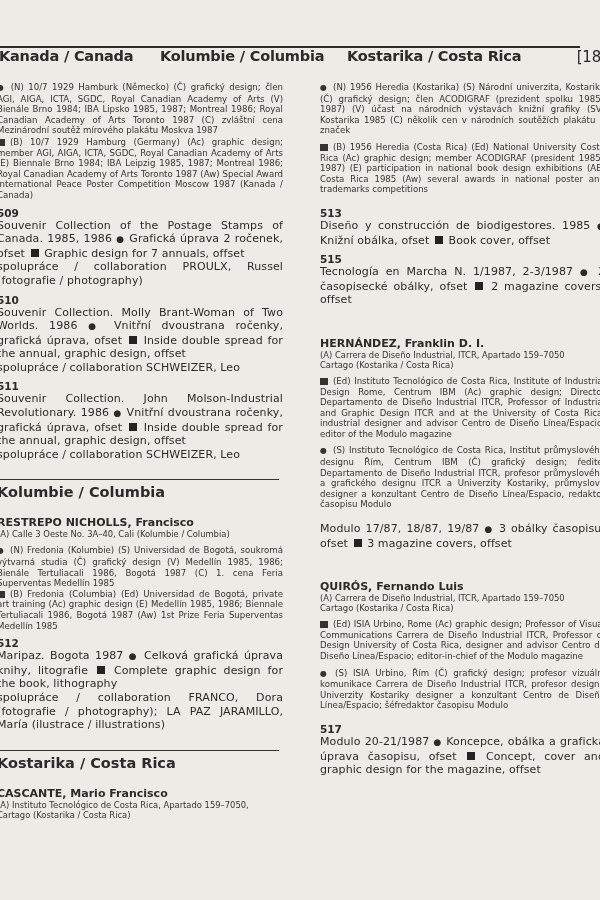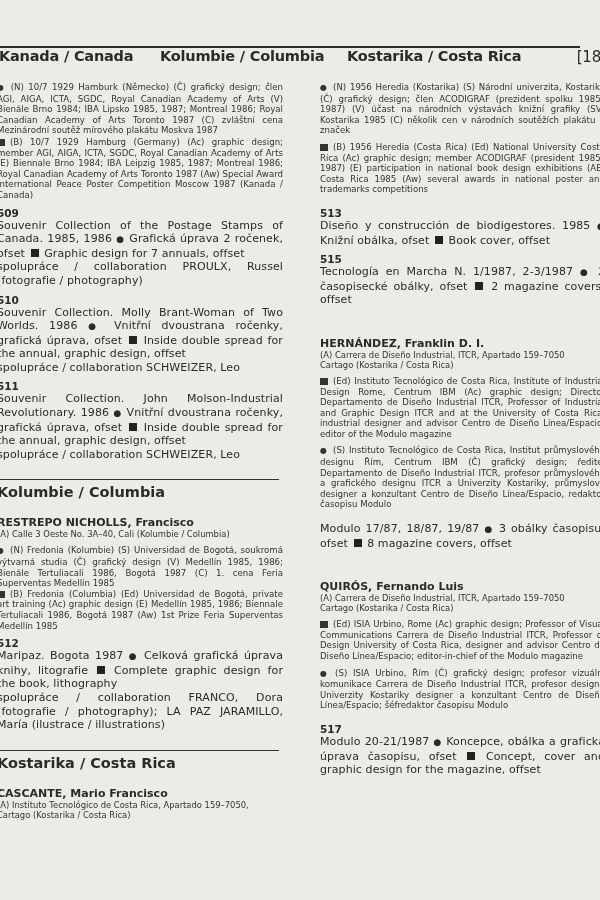--- a/index.html
+++ b/index.html
@@ -160,21 +160,21 @@
   <p class="bio"><span class="mk">●</span><span>(S) Instituto Tecnológico de Costa Rica, Institut průmyslového designu Řím, Centrum IBM (Č) grafický design; ředitel Departamento de Diseño Industrial ITCR, profesor průmyslového a grafického designu ITCR a Univerzity Kostariky, průmyslový designer a konzultant Centro de Diseño Línea/Espacio, redaktor časopisu Modulo</span></p>
 
   <div style="height:6px"></div>
 
   <div class="entry">
     <div class="entry-body">
       <span>Modulo 17/87, 18/87, 19/87</span>
       <span class="dot">●</span>
       <span>3 obálky časopisu, ofset</span>
       <span class="sq"></span>
-      <span>8 magazine covers, offset</span>
+      <span>3 magazine covers, offset</span>
     </div>
   </div>
 
   <div class="gap-lg"></div>
 
   <div class="person-name">QUIRÓS, Fernando Luis</div>
   <p class="address">(A) Carrera de Diseño Industrial, ITCR, Apartado 159–7050 Cartago (Kostarika / Costa Rica)</p>
   <p class="bio"><span class="flag"></span><span>(Ed) ISIA Urbino, Rome (Ac) graphic design; Professor of Visual Communications Carrera de Diseño Industrial ITCR, Professor of Design University of Costa Rica, designer and advisor Centro de Diseño Línea/Espacio; editor-in-chief of the Modulo magazine</span></p>
   <p class="bio"><span class="mk">●</span><span>(S) ISIA Urbino, Řím (Č) grafický design; profesor vizuální komunikace Carrera de Diseño Industrial ITCR, profesor designu Univerzity Kostariky designer a konzultant Centro de Diseño Línea/Espacio; šéfredaktor časopisu Modulo</span></p>
 

